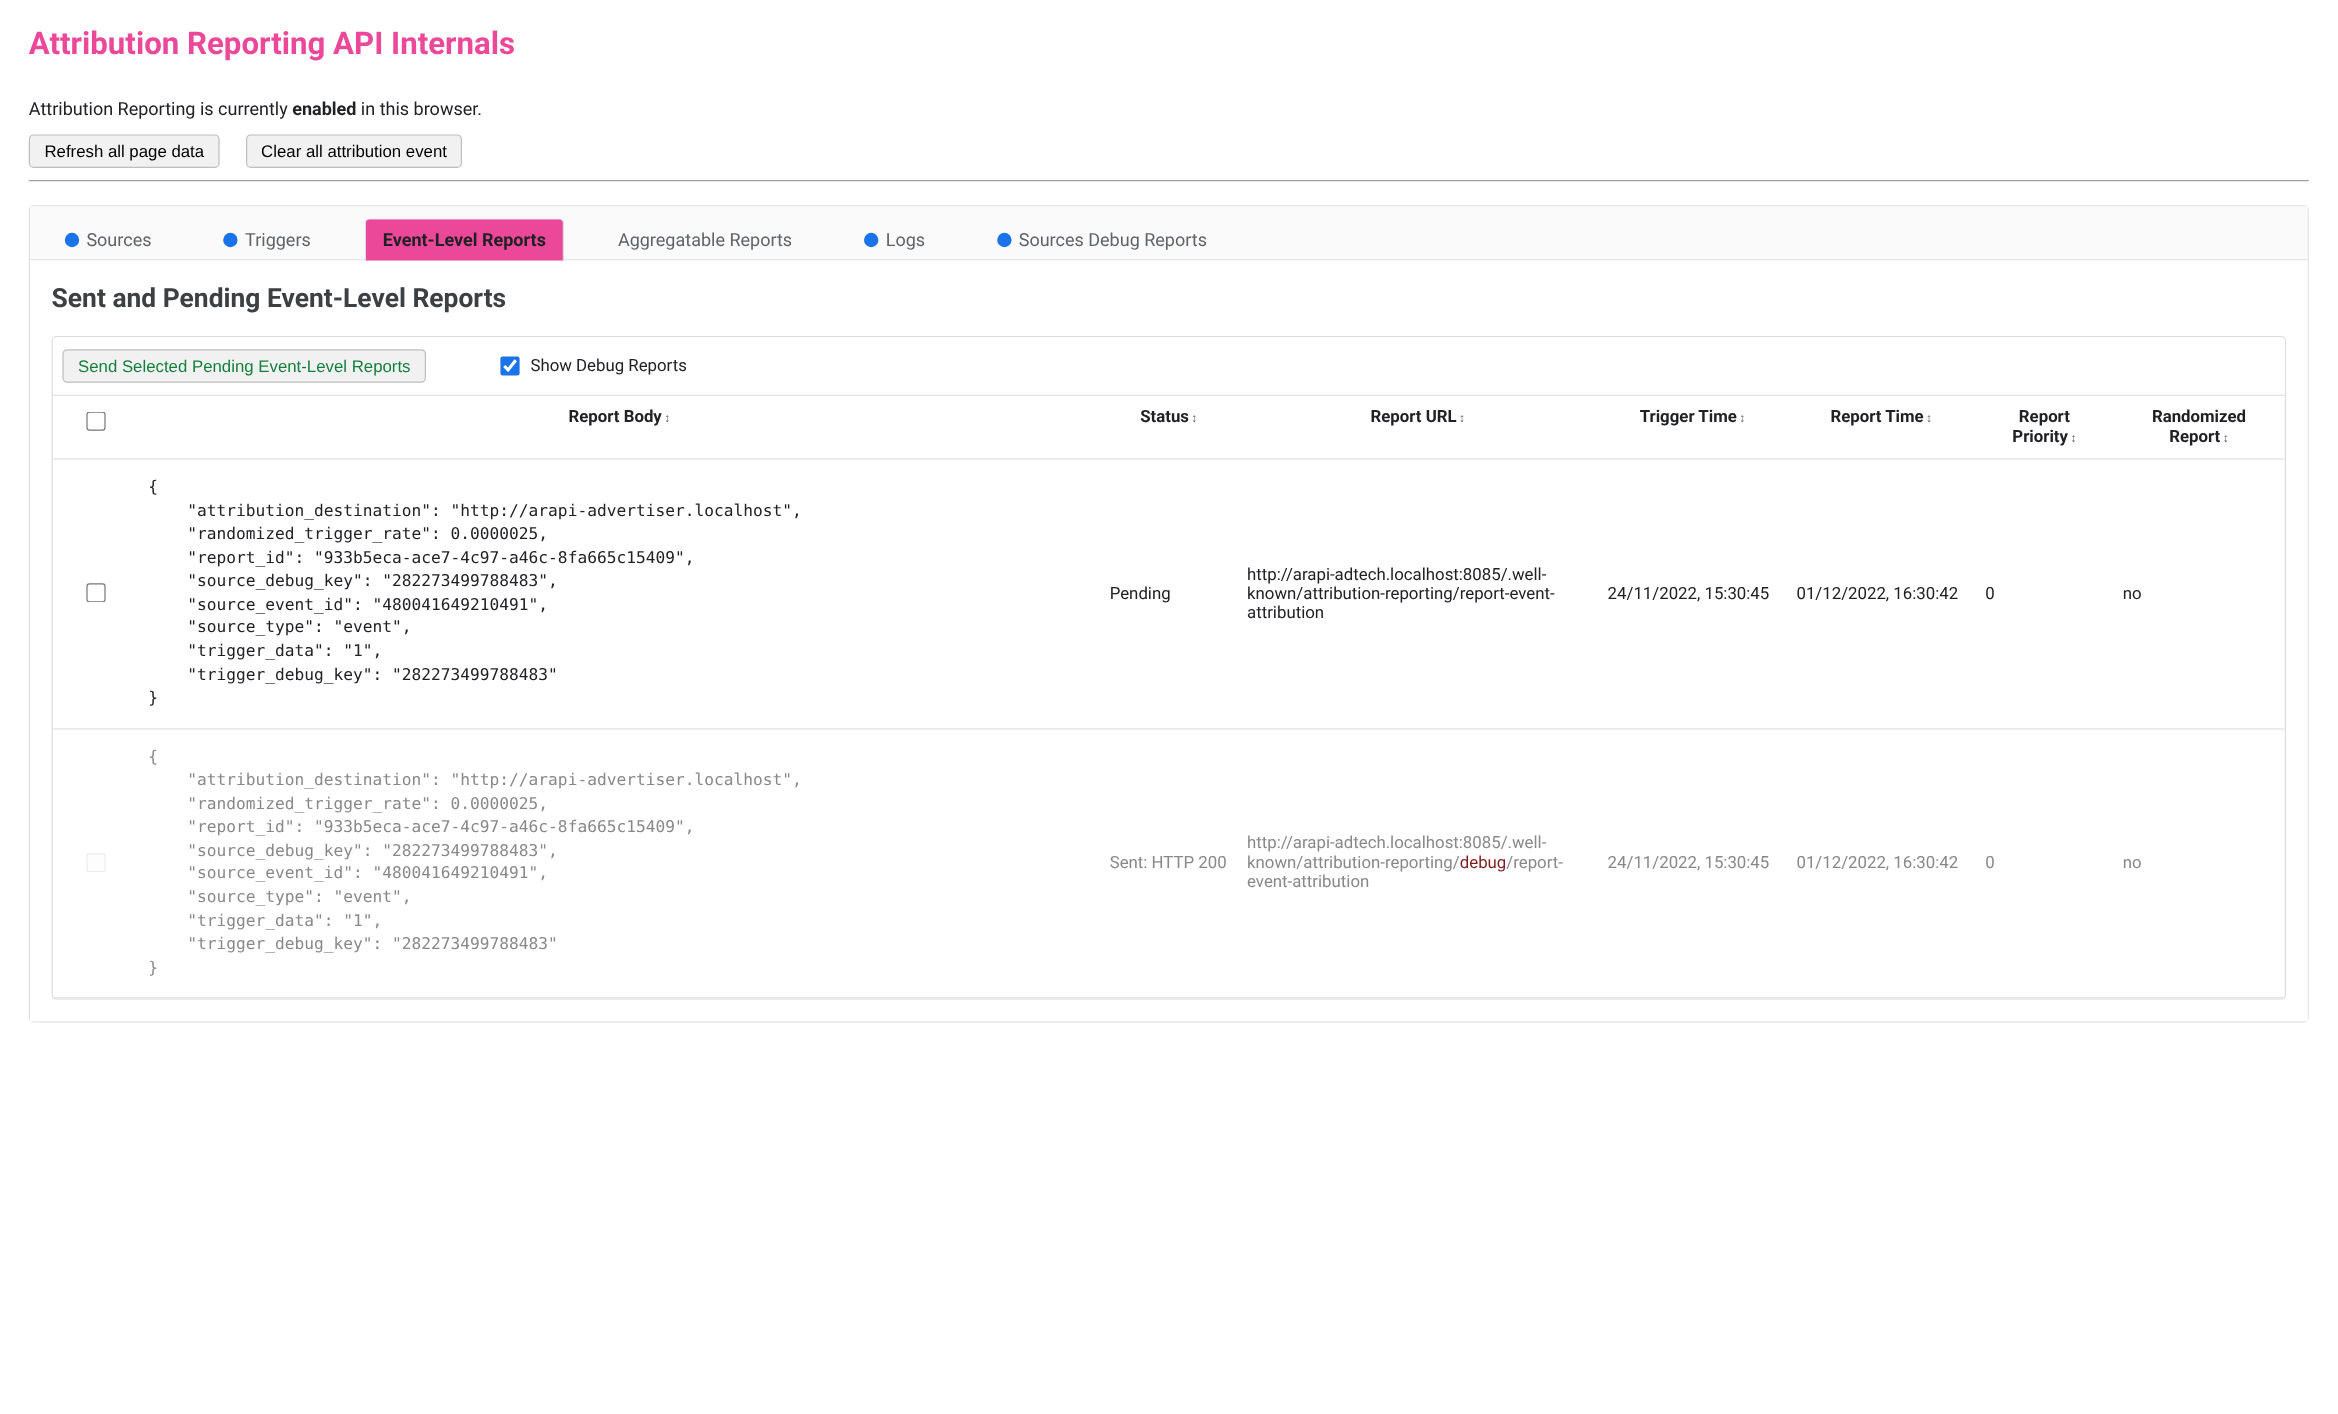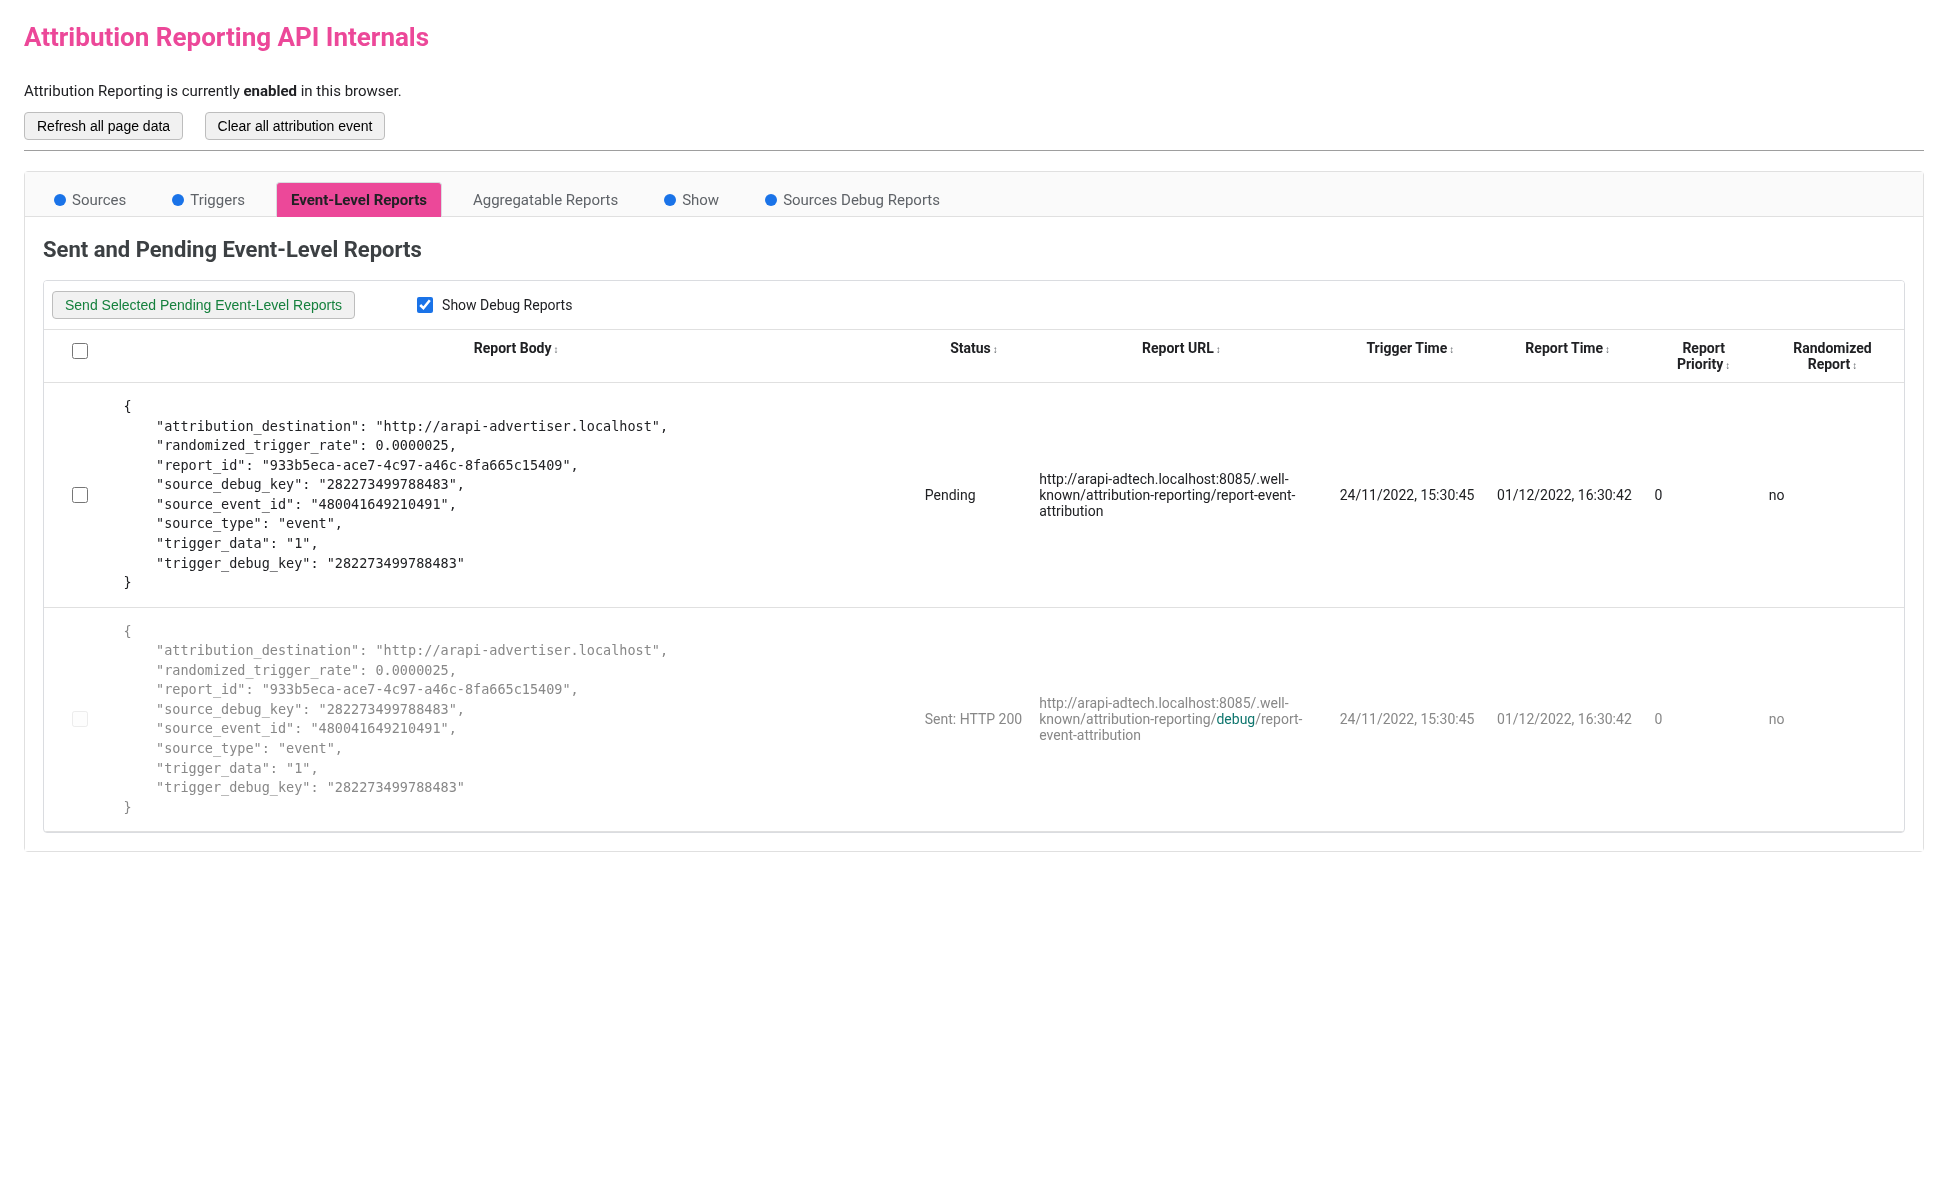--- a/index.html
+++ b/index.html
@@ -43,21 +43,21 @@
     margin-top: 20px;
     border: 1px solid #e0e0e0;
     border-radius: 4px;
     background: #fafafa;
     padding: 0;
   }
   .tabs {
     display: flex;
     align-items: center;
     padding: 10px 14px 0 14px;
-    gap: 16px;
+    gap: 30px;
     border-bottom: 1px solid #e0e0e0;
     background: #fafafa;
   }
   .tab {
     display: flex;
     align-items: center;
     gap: 6px;
     padding: 8px 14px;
     font-size: 15px;
     color: #5f6368;
@@ -133,21 +133,21 @@
     text-align: left;
   }
   .col-body   { width: 560px; }
   .col-status { width: 80px; }
   .col-url    { width: 210px; }
   .col-time   { width: 110px; }
   .col-prio   { width: 80px; }
   .col-rand   { width: 100px; }
   .sort-ind::after { content: "↕"; font-size: 10px; margin-left: 2px; color: #5f6368; }
   .url-cell { word-break: break-word; }
-  .debug-link { color: #0f766e; }
+  .debug-link { color: #7f1d1d; }
 </style>
 </head>
 <body>
 
 <h1>Attribution Reporting API Internals</h1>
 
 <div class="status-line">
   <span>Attribution Reporting is currently </span><span class="enabled">enabled</span><span> in this browser.</span>
 </div>
 
@@ -169,21 +169,21 @@
         <span>Triggers</span>
       </div>
       <div class="tab active">
         <span>Event-Level Reports</span>
       </div>
       <div class="tab">
         <span>Aggregatable Reports</span>
       </div>
       <div class="tab">
         <span class="dot"></span>
-        <span>Show</span>
+        <span>Logs</span>
       </div>
       <div class="tab">
         <span class="dot"></span>
         <span>Sources Debug Reports</span>
       </div>
     </div>
 
   <div class="panel">
     <h2>Sent and Pending Event-Level Reports</h2>
 

